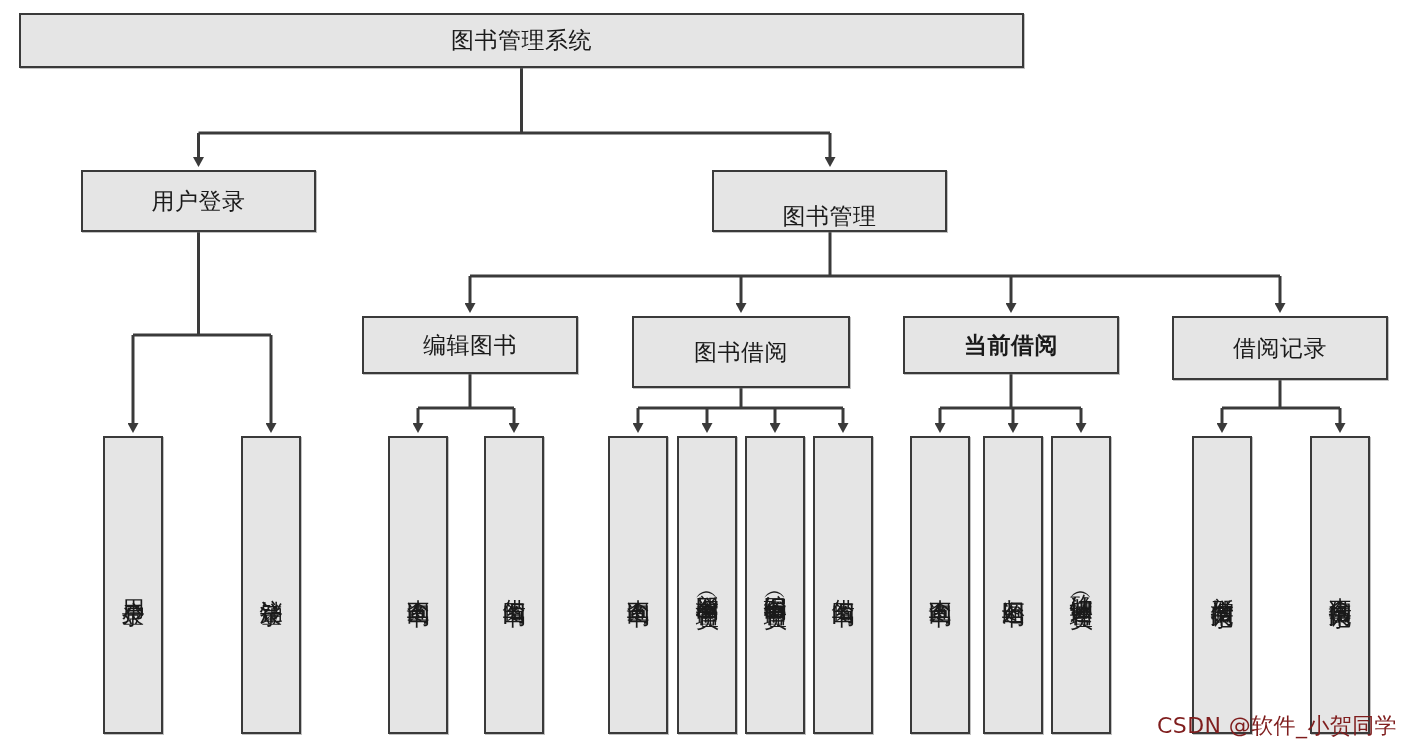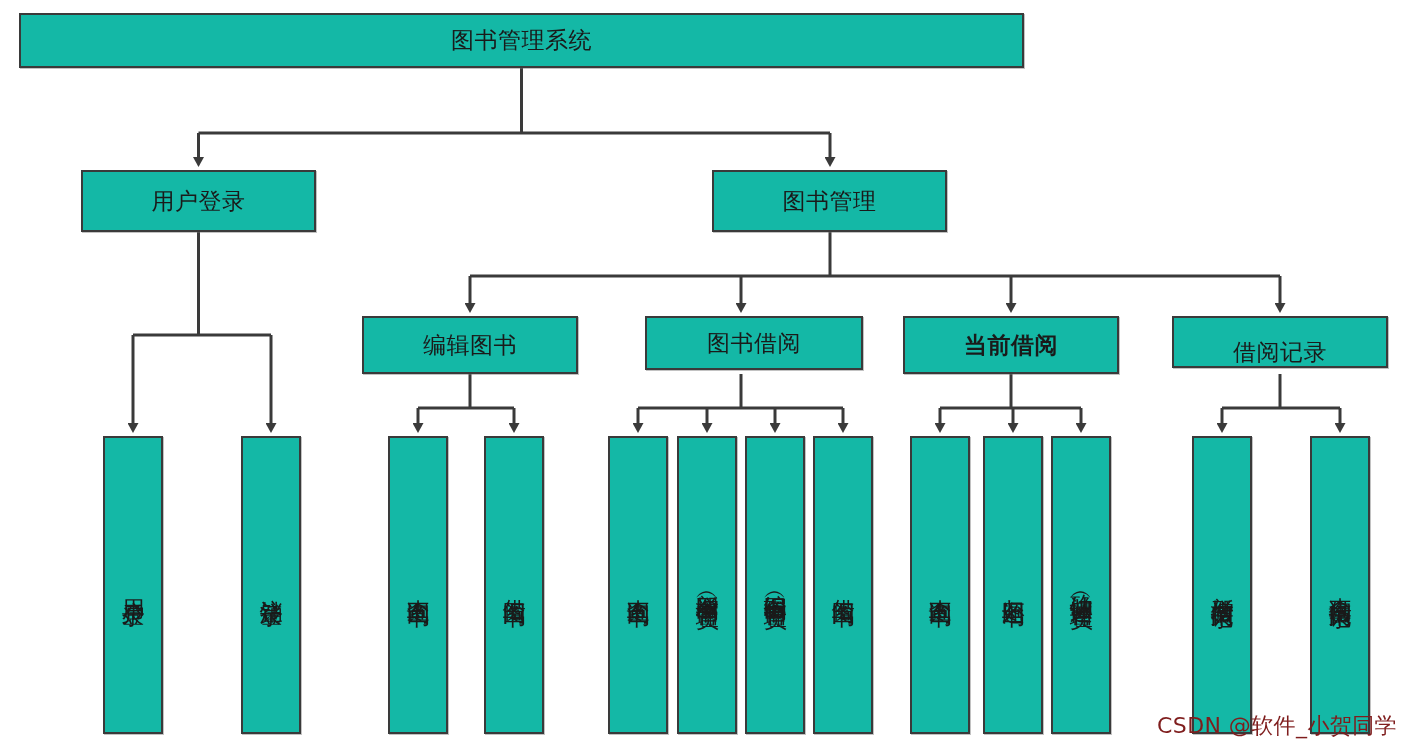--- a/index.html
+++ b/index.html
@@ -21,21 +21,21 @@
     position: absolute;
     left: 0;
     top: 0;
     width: 1405px;
     height: 747px;
   }
   .node {
     position: absolute;
     box-sizing: border-box;
     border: 2px solid #3a3a3a;
-    background: #14b8a6;
+    background: #e5e5e5;
     display: flex;
     align-items: center;
     justify-content: center;
     color: #1a1a1a;
     box-shadow: 1px 1px 0 rgba(120,120,120,0.45);
   }
   .node-label {
     display: block;
     text-align: center;
     line-height: 1.22;
@@ -127,34 +127,34 @@
     </g>
   </svg>
 
   <div class="node horiz" id="n-root" style="left: 19px; top: 13px; width: 1005px; height: 55px;">
     <span class="node-label">图书管理系统</span>
   </div>
 
   <div class="node horiz" id="n-l2-0" style="left: 81px; top: 170px; width: 235px; height: 62px;">
     <span class="node-label">用户登录</span>
   </div>
-  <div class="node horiz" id="n-l2-1" style="left: 712px; top: 170px; width: 235px; height: 62px;">
+  <div class="node horiz" id="n-l2-1" style="left: 712px; top: 170px; width: 235px; height: 62px; align-items: flex-end;">
     <span class="node-label">图书管理</span>
   </div>
 
   <div class="node horiz" id="n-l3-0" style="left: 362px; top: 316px; width: 216px; height: 58px;">
     <span class="node-label">编辑图书</span>
   </div>
-  <div class="node horiz" id="n-l3-1" style="left: 632px; top: 316px; width: 218px; height: 54px; margin-left: 13px;">
+  <div class="node horiz" id="n-l3-1" style="left: 632px; top: 316px; width: 218px; height: 72px;">
     <span class="node-label">图书借阅</span>
   </div>
   <div class="node horiz" id="n-l3-2" style="left: 903px; top: 316px; width: 216px; height: 58px; font-weight: bold;">
     <span class="node-label">当前借阅</span>
   </div>
-  <div class="node horiz" id="n-l3-3" style="left: 1172px; top: 316px; width: 216px; height: 52px; align-items: flex-end;">
+  <div class="node horiz" id="n-l3-3" style="left: 1172px; top: 316px; width: 216px; height: 64px;">
     <span class="node-label">借阅记录</span>
   </div>
 
   <div class="node vert" id="n-lf-0" style="left: 103px; top: 436px; width: 60px; height: 298px;">
     <span class="node-label">用户登录</span>
   </div>
   <div class="node vert" id="n-lf-1" style="left: 241px; top: 436px; width: 60px; height: 298px;">
     <span class="node-label">注销登录</span>
   </div>
   <div class="node vert" id="n-lf-2" style="left: 388px; top: 436px; width: 60px; height: 298px;">

